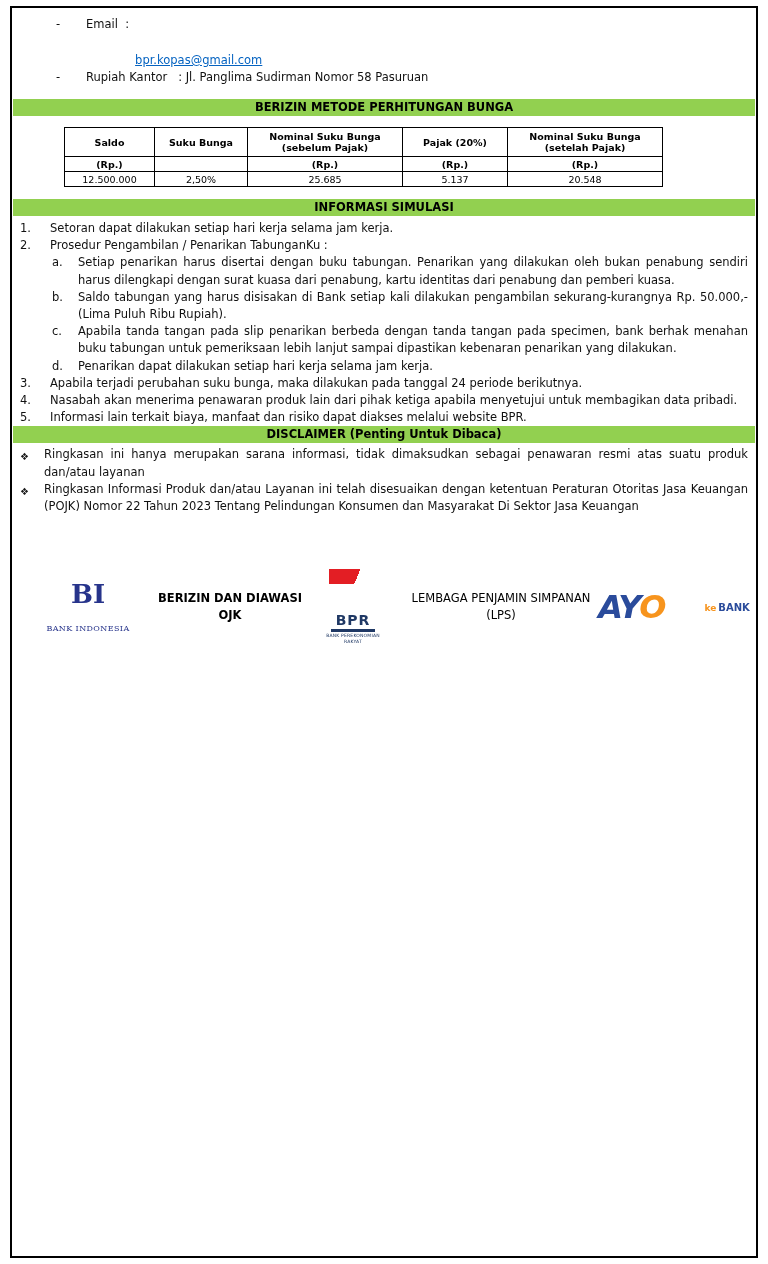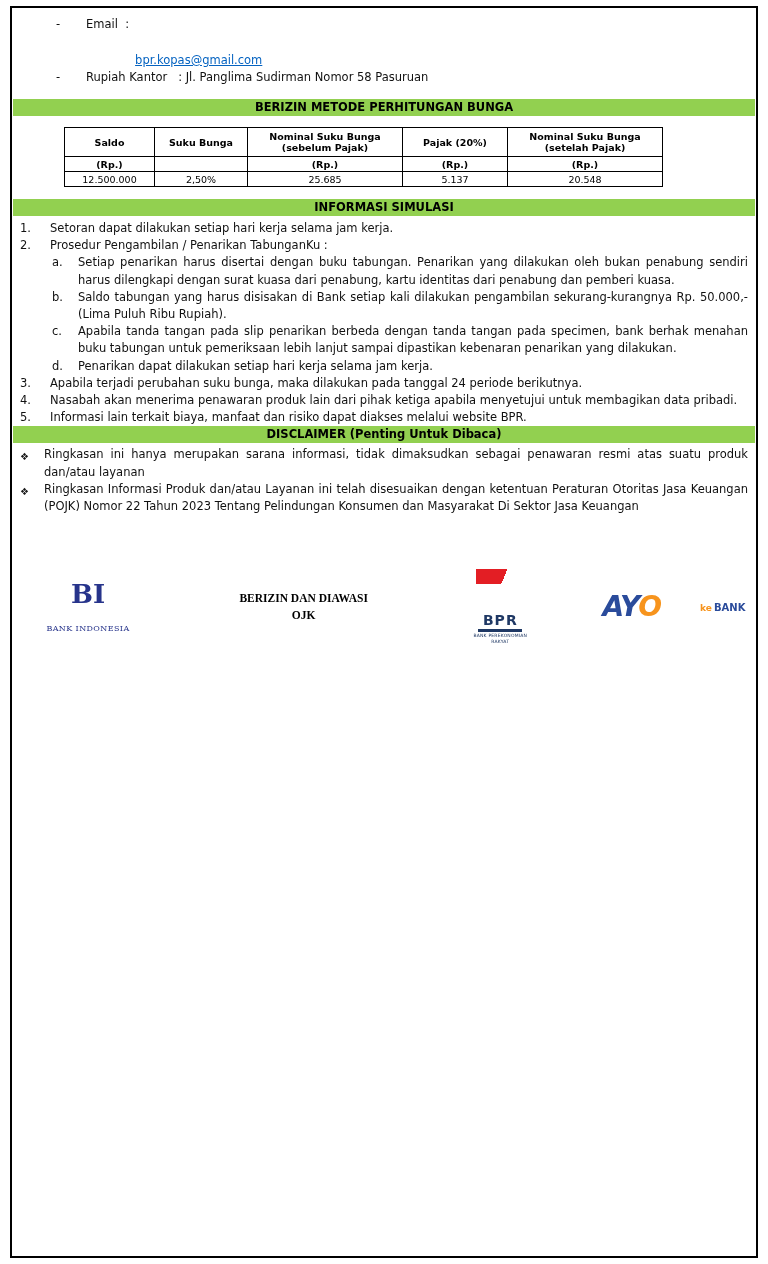--- a/index.html
+++ b/index.html
@@ -36,29 +36,29 @@
 
   .band-disc{}
   .disc{margin:3px 8px 0;line-height:17.2px;}
   .disc-item{display:flex;}
   .disc-item .marker{width:24px;flex:none;font-size:10px;padding-top:2px;color:#1a1a1a;}
 
   .footer{display:flex;align-items:center;justify-content:space-between;margin:54px 30px 0;}
   .bi{width:92px;text-align:center;}
   .bi-monogram{font-family:"DejaVu Serif","Liberation Serif",serif;font-weight:bold;color:#27348B;font-size:26px;line-height:28px;}
   .bi-label{font-family:"DejaVu Serif","Liberation Serif",serif;color:#27348B;font-size:8px;letter-spacing:0.4px;line-height:10px;margin-top:16px;}
-  .ojk{width:150px;text-align:center;font-weight:bold;font-size:11.5px;line-height:17px;color:#000;font-family:Liberation Serif, serif;}
+  .ojk{width:150px;text-align:center;font-weight:bold;font-size:11.5px;line-height:17px;color:#000;}
   .bpr{width:54px;text-align:center;}
   .bpr-top{height:15px;margin:0 3px;background:linear-gradient(112deg,#E31E24 58%,#ffffff 58%);}
   .bpr-text{font-weight:bold;color:#1F3864;font-size:14px;line-height:16px;letter-spacing:1px;margin-top:28px;}
   .bpr-bandline{height:3px;background:#1F3864;margin:1px 5px;}
   .bpr-sub{font-size:4.5px;color:#1F3864;line-height:6px;letter-spacing:0.2px;}
   .lps{width:200px;text-align:center;font-size:11.5px;line-height:17px;color:#000;}
   .ayo{width:104px;display:flex;align-items:center;justify-content:center;gap:3px;}
-  .ayo-main{font-size:28px;font-weight:bold;font-style:italic;color:#2A4B9B;letter-spacing:-1px;line-height:24px;white-space:nowrap;}
+  .ayo-main{font-size:32px;font-weight:bold;font-style:italic;color:#2A4B9B;letter-spacing:-1px;line-height:24px;white-space:nowrap;}
   .ayo-o{color:#F7941D;font-style:italic;}
   .ayo-rest{display:flex;align-items:baseline;gap:2px;}
   .ayo-ke{color:#F7941D;font-size:9px;font-weight:bold;padding-left:36px;}
   .ayo-bank{color:#2A4B9B;font-size:10px;font-weight:bold;}
 </style>
 </head>
 <body>
 
 <div class="page">
 
@@ -174,20 +174,24 @@
     <div class="ojk">
       <div>BERIZIN DAN DIAWASI</div>
       <div>OJK</div>
     </div>
     <div class="bpr">
       <div class="bpr-top"></div>
       <div class="bpr-text">BPR</div>
       <div class="bpr-bandline"></div>
       <div class="bpr-sub">BANK PEREKONOMIAN RAKYAT</div>
     </div>
+    <div class="lps">
+      <div>LEMBAGA PENJAMIN SIMPANAN</div>
+      <div>(LPS)</div>
+    </div>
     <div class="ayo">
       <span class="ayo-main"><span>AY</span><span class="ayo-o">O</span></span>
       <span class="ayo-rest">
         <span class="ayo-ke">ke</span>
         <span class="ayo-bank">BANK</span>
       </span>
     </div>
   </div>
 
 </div>

